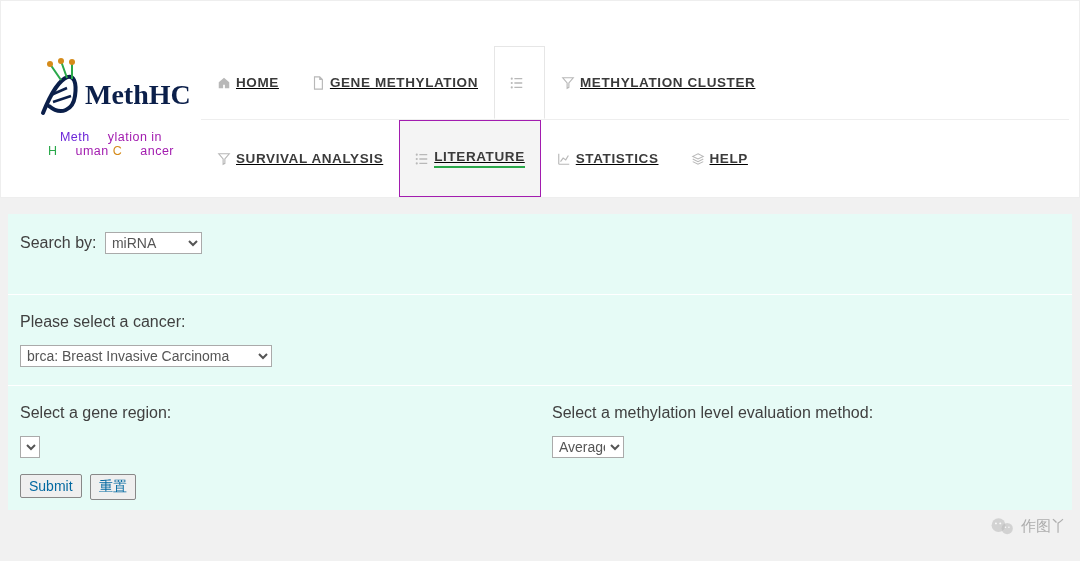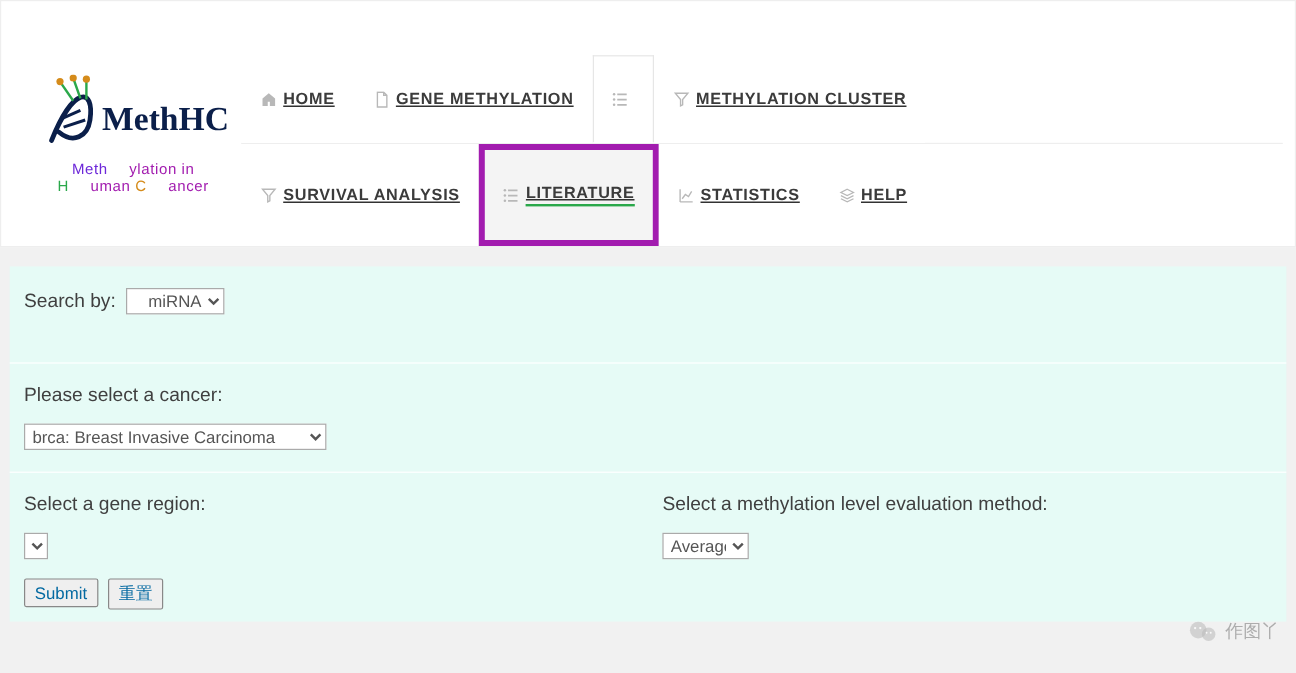--- a/index.html
+++ b/index.html
@@ -67,21 +67,21 @@
     background: #fff;
   }
   .nav-item.active1 {
     border: 1px solid #e6e6e6;
     border-bottom: 1px solid #fff;
     background: #fff;
   }
   .nav-item.active1 .u { border-bottom: 2px solid #2aa84a; padding-bottom: 2px; }
   .nav-item.active2 {
     background: #f4f4f4;
-    border: 5px solid #a21caf;
+    border: 1px solid #a21caf;
   }
   .nav-item.active2 .u { border-bottom: 2px solid #2aa84a; padding-bottom: 2px; }
   .nav-icon {
     display: inline-block;
     width: 14px; height: 14px;
     margin-right: 5px;
     color: #b8b8b8;
   }
   .nav-icon svg { width:14px; height:14px; display:block; }
 
@@ -104,21 +104,21 @@
   .label.inline { display: inline; margin-right: 4px; }
   select {
     font-family: inherit;
     font-size: 14px;
     color: #555;
     background: #fff;
     border: 1px solid #aaa;
     padding: 1px 2px;
     height: 22px;
   }
-  select.sm { width: 82px; text-align: right; }
+  select.sm { width: 97px; }
   select.md { width: 252px; }
   select.tiny { width: 20px; }
   select.avg { width: 72px; }
   .two-col {
     display: flex;
   }
   .col { flex: 1; padding: 18px 12px 10px 12px; }
   .buttons { padding: 6px 12px 10px 12px; }
   .btn {
     font-family: inherit;

